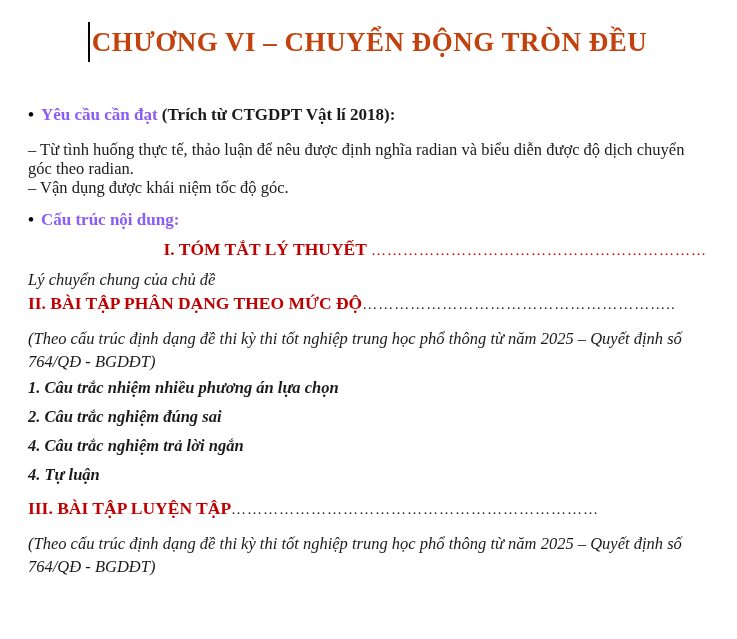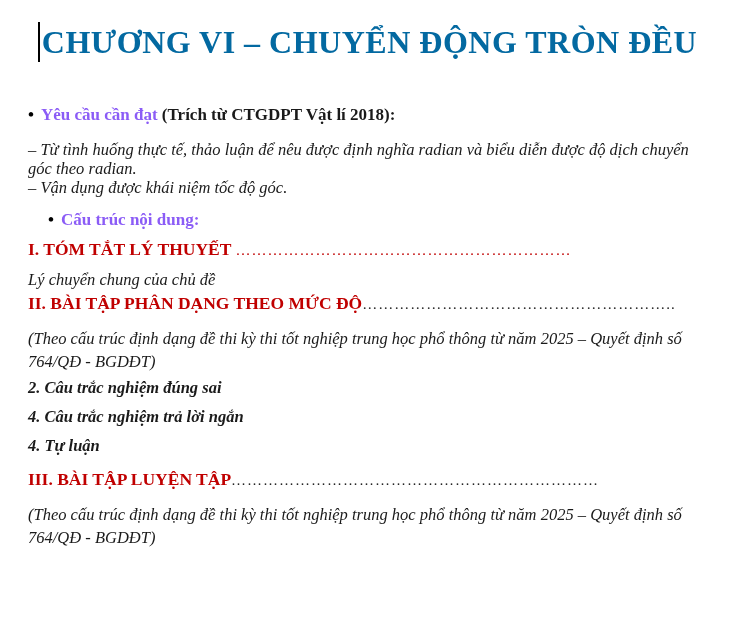--- a/index.html
+++ b/index.html
@@ -23,56 +23,54 @@
     line-height: 42px;
   }
   .cursor {
     display: inline-block;
     width: 2px; height: 40px;
     background: #000;
     vertical-align: middle;
     margin-right: 2px;
   }
   .title {
-    color: #0369a1;
+    color: #c2410c;
     font-weight: bold;
-    font-size: 32px;
+    font-size: 27px;
     letter-spacing: 0.5px;
     vertical-align: middle;
   }
   .req-heading {
     margin-top: 42px;
     font-size: 17px;
     font-weight: bold;
     line-height: 22px;
   }
   .bullet { color: #000; margin-right: 7px; }
   .blue { color: #8b5cf6; }
   .italic-para {
     margin-top: 14px;
-    font-style: italic;
     font-size: 16.5px;
     line-height: 19px;
   }
   .structure-heading {
     margin-top: 12px;
     font-size: 17px;
     font-weight: bold;
     line-height: 22px;
-    margin-left: 20px;
   }
   .sec-heading {
     font-size: 17.5px;
     font-weight: bold;
     color: #C00000;
     white-space: nowrap;
     overflow: hidden;
     line-height: 23px;
   }
-  .sec1 { margin-top: 7px; }
+  .sec1 { margin-top: 7px; text-align: right; }
   .sec2 { margin-top: 2px; }
   .sec3 { margin-top: 12px; }
   .leader {
     font-weight: normal;
     font-size: 15px;
     letter-spacing: 1px;
   }
   .leader-red { color: #C00000; }
   .leader-black { color: #262626; }
   .sec-desc {
@@ -120,20 +118,21 @@
 
   <div class="sec-desc desc1">Lý chuyển chung của chủ đề</div>
 
   <div class="sec-heading sec2">
     <span>II. BÀI TẬP PHÂN DẠNG THEO MỨC ĐỘ</span><span class="leader leader-black">…………………………………………………..</span>
   </div>
 
   <div class="sec-desc desc2"> (Theo cấu trúc định dạng đề thi kỳ thi tốt nghiệp trung học phổ thông từ năm 2025 – Quyết định số 764/QĐ - BGDĐT)</div>
 
   <div class="qlist">
+    <div class="list-item">1. Câu trắc nhiệm nhiều phương án lựa chọn</div>
     <div class="list-item">2. Câu trắc nghiệm đúng sai</div>
     <div class="list-item">4. Câu trắc nghiệm trả lời  ngắn</div>
     <div class="list-item">4. Tự luận</div>
   </div>
 
   <div class="sec-heading sec3">
     <span>III. BÀI TẬP LUYỆN TẬP</span><span class="leader leader-black">……………………………………………………………</span>
   </div>
 
   <div class="sec-desc desc3">(Theo cấu trúc định dạng đề thi kỳ thi tốt nghiệp trung học phổ thông từ năm 2025 – Quyết định số 764/QĐ - BGDĐT)</div>

